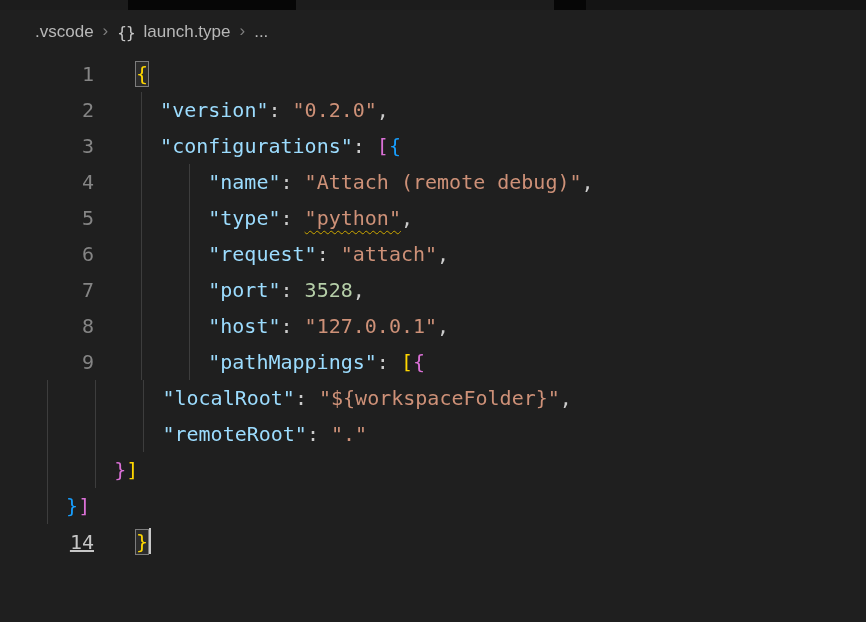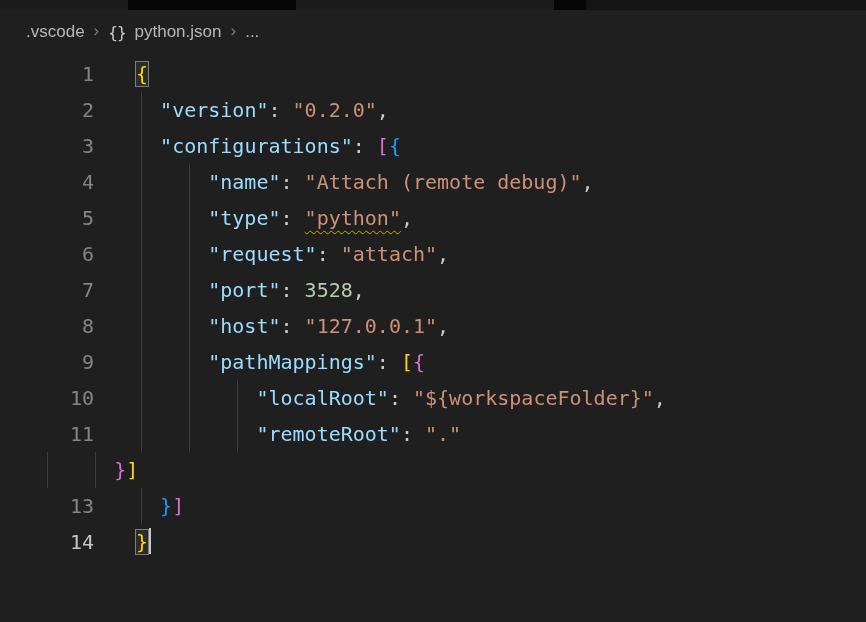--- a/index.html
+++ b/index.html
@@ -18,21 +18,21 @@
   
   .tabstrip {
     height: 10px; background: #060606; position: relative; flex: none;
     border-top-left-radius: 8px; border-top-right-radius: 8px;
   }
   .tab-remnant { position: absolute; top: 0; height: 10px; }
 
   .breadcrumb {
     height: 44px; flex: none;
     display: flex; align-items: center;
-    padding-left: 26px; gap: 9px;
+    padding-left: 35px; gap: 9px;
     font-size: 17px; color: #b8b8b8;
   }
   .bc-item { cursor: pointer; }
   .bc-sep { color: #7f7f7f; font-size: 17px; transform: translateY(-1px); }
   .bc-icon { font-family: "DejaVu Sans Mono", monospace; color: #c8c8c8; font-size: 16px; letter-spacing: -1px; }
 
   .editor {
     flex: 1;
     padding-top: 2px;
     font-family: "DejaVu Sans Mono", "Liberation Mono", monospace;
@@ -40,21 +40,21 @@
     line-height: 36px;
     color: var(--c-p, #cccccc);
   }
   .line { display: flex; height: 36px; }
   .ln {
     width: 94px; flex: none;
     text-align: right;
     color: var(--c-ln, #858585);
     user-select: none;
   }
-  .ln.active { color: var(--c-lna, #c6c6c6); }
+  .ln.active { color: var(--c-lna, #c6c6c6); text-decoration: underline; }
   .code {
     position: relative;
     margin-left: 42px;
     white-space: pre;
     flex: 1;
   }
   .guide { position: absolute; top: 0; bottom: 0; width: 1px; background: #3d3d3d; }
 
   .tok-key { color: var(--c-key, #9cdcfe); }
   .tok-str { color: var(--c-str, #ce9178); }
@@ -91,21 +91,21 @@
   <div class="tabstrip">
     <div class="tab-remnant" style="left:0; width:128px; background:#1c1c1c;"></div>
     <div class="tab-remnant" style="left:296px; width:258px; background:#1c1c1c;"></div>
     <div class="tab-remnant" style="left:586px; width:280px; background:#141414;"></div>
   </div>
 
   <div class="breadcrumb">
     <span class="bc-item">.vscode</span>
     <span class="bc-sep">›</span>
     <span class="bc-icon">{}</span>
-    <span class="bc-item">python.json</span>
+    <span class="bc-item">launch.type</span>
     <span class="bc-sep">›</span>
     <span class="bc-item">...</span>
   </div>
 
   <div class="editor" id="editor">
       <div class="line">
         <span class="ln">1</span>
         <span class="code"><span class="tok-b1 match">{</span></span>
       </div>
       <div class="line">
@@ -134,32 +134,29 @@
       </div>
       <div class="line">
         <span class="ln">8</span>
         <span class="code"><span class="guide" style="left: calc(0ch + 5px);"></span><span class="guide" style="left: calc(4ch + 5px);"></span>      <span class="tok-key">"host"</span><span class="tok-p">: </span><span class="tok-str">"127.0.0.1"</span><span class="tok-p">,</span></span>
       </div>
       <div class="line">
         <span class="ln">9</span>
         <span class="code"><span class="guide" style="left: calc(0ch + 5px);"></span><span class="guide" style="left: calc(4ch + 5px);"></span>      <span class="tok-key">"pathMappings"</span><span class="tok-p">: </span><span class="tok-b1">[</span><span class="tok-b2">{</span></span>
       </div>
       <div class="line">
-        <span class="ln">10</span>
         <span class="code"><span class="guide" style="left: calc(0ch + 5px);"></span><span class="guide" style="left: calc(4ch + 5px);"></span><span class="guide" style="left: calc(8ch + 5px);"></span>          <span class="tok-key">"localRoot"</span><span class="tok-p">: </span><span class="tok-str">"${workspaceFolder}"</span><span class="tok-p">,</span></span>
       </div>
       <div class="line">
-        <span class="ln">11</span>
         <span class="code"><span class="guide" style="left: calc(0ch + 5px);"></span><span class="guide" style="left: calc(4ch + 5px);"></span><span class="guide" style="left: calc(8ch + 5px);"></span>          <span class="tok-key">"remoteRoot"</span><span class="tok-p">: </span><span class="tok-str">"."</span></span>
       </div>
       <div class="line">
         <span class="code"><span class="guide" style="left: calc(0ch + 5px);"></span><span class="guide" style="left: calc(4ch + 5px);"></span>      <span class="tok-b2">}</span><span class="tok-b1">]</span></span>
       </div>
       <div class="line">
-        <span class="ln">13</span>
         <span class="code"><span class="guide" style="left: calc(0ch + 5px);"></span>  <span class="tok-b3">}</span><span class="tok-b2">]</span></span>
       </div>
       <div class="line">
         <span class="ln active">14</span>
         <span class="code"><span class="tok-b1 match">}</span><span class="cursor"></span></span>
       </div>
     </div>
 
 </div>
 

